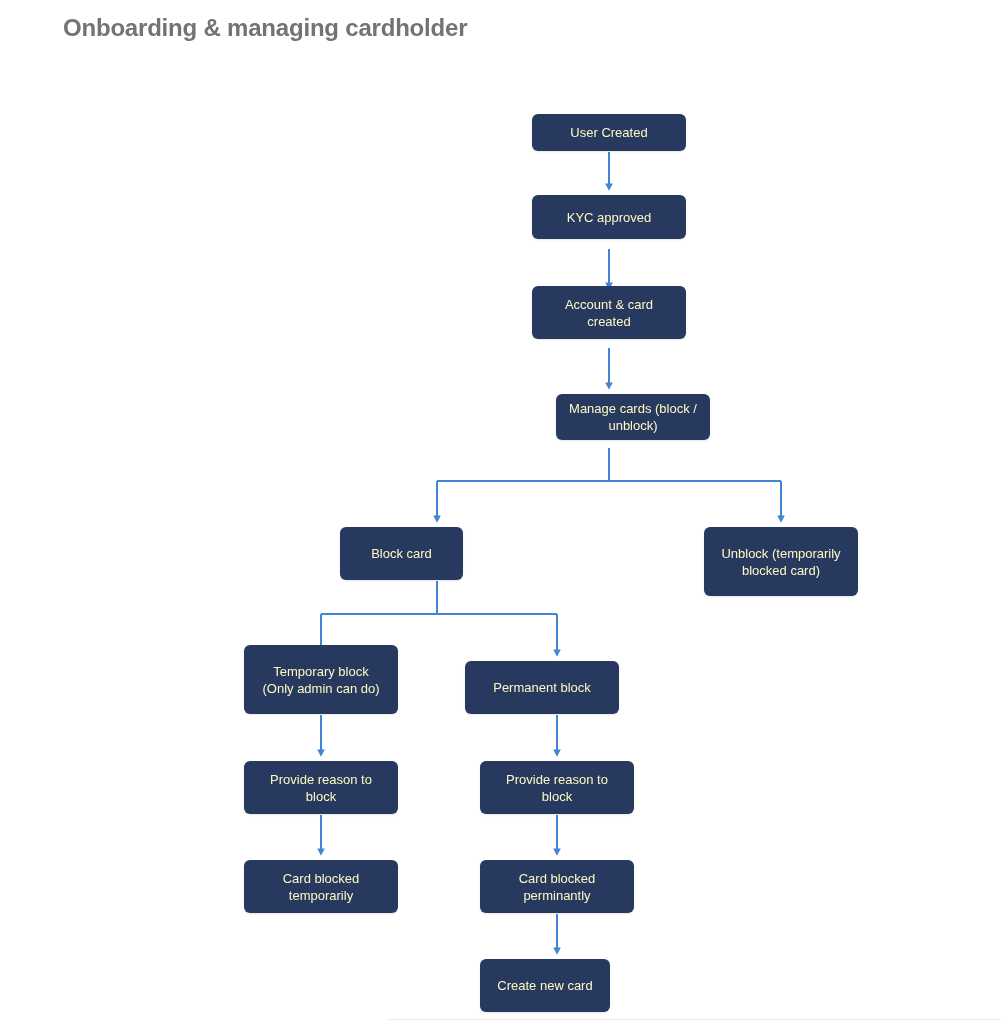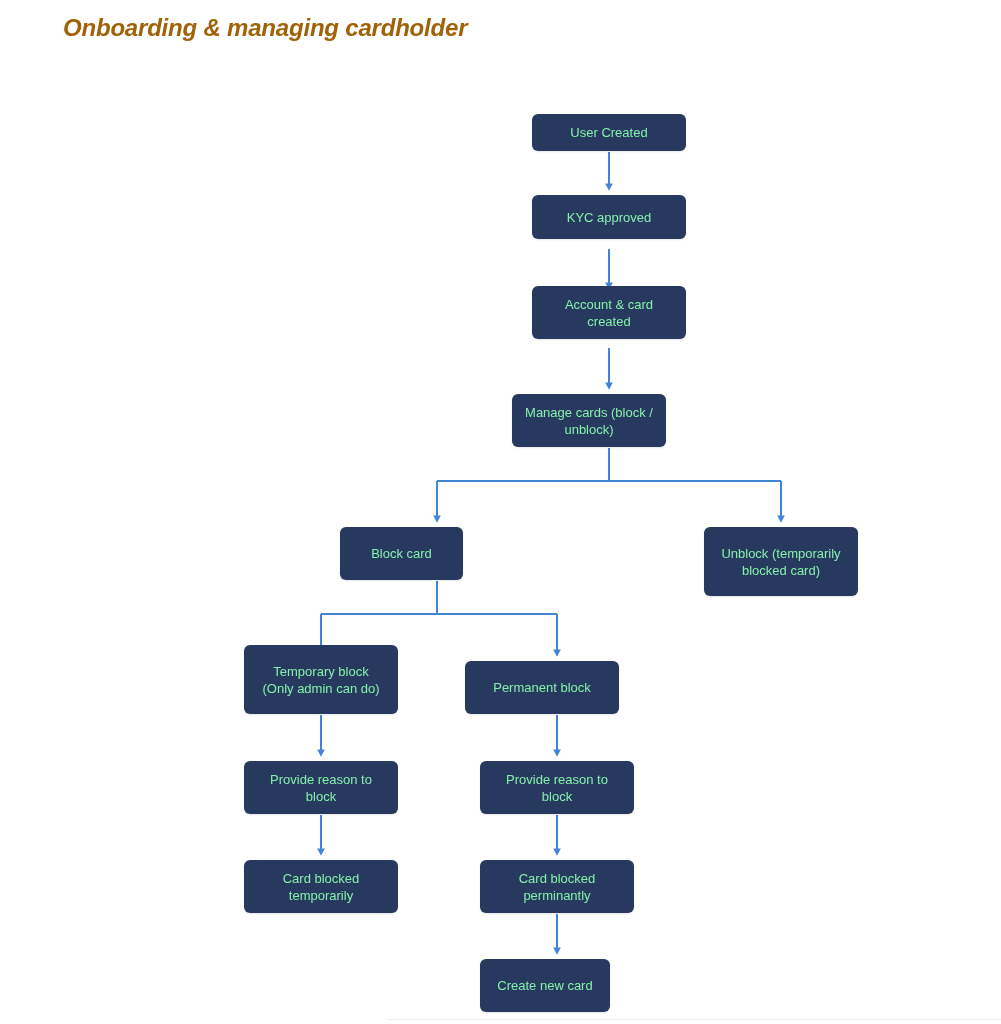--- a/index.html
+++ b/index.html
@@ -15,24 +15,23 @@
     font-family: "Liberation Sans", sans-serif;
     -webkit-font-smoothing: antialiased;
   }
 
   #page-title {
     position: absolute;
     left: 63px;
     top: 14px;
     font-size: 24px;
     font-weight: bold;
-    color: #a16207;
+    color: #737373;
     letter-spacing: -0.2px;
     white-space: nowrap;
-    font-style: italic;
   }
 
   #canvas {
     position: absolute;
     left: 0;
     top: 0;
     width: 1001px;
     height: 1024px;
   }
 
@@ -43,21 +42,21 @@
     width: 1001px;
     height: 1024px;
     pointer-events: none;
   }
 
   .node {
     position: absolute;
     box-sizing: border-box;
     background: #27395F;
     border-radius: 6px;
-    color: #86efac;
+    color: #fef9c3;
     font-size: 13px;
     line-height: 17px;
     display: flex;
     align-items: center;
     justify-content: center;
     text-align: center;
     padding: 4px 8px;
     white-space: pre-line;
     box-shadow: 0 1px 2px rgba(0,0,0,0.10);
   }
@@ -112,21 +111,21 @@
       <line x1="557" y1="815" x2="557" y2="852" marker-end="url(#arrowhead)"></line>
 
       <line x1="557" y1="914" x2="557" y2="951" marker-end="url(#arrowhead)"></line>
     </g>
   </svg>
 
   <div class="node" style="left:532px; top:114px; width:154px; height:37px;">User Created</div>
   <div class="node" style="left:532px; top:195px; width:154px; height:44px;">KYC approved</div>
   <div class="node" style="left:532px; top:286px; width:154px; height:53px;">Account &amp; card
 created</div>
-  <div class="node" style="left:512px; top:394px; width:154px; height:53px;">Manage cards (block /
+  <div class="node" style="left:556px; top:394px; width:154px; height:46px;">Manage cards (block /
 unblock)</div>
   <div class="node" style="left:340px; top:527px; width:123px; height:53px;">Block card</div>
   <div class="node" style="left:704px; top:527px; width:154px; height:69px;">Unblock (temporarily
 blocked card)</div>
   <div class="node" style="left:244px; top:645px; width:154px; height:69px;">Temporary block
 (Only admin can do)</div>
   <div class="node" style="left:465px; top:661px; width:154px; height:53px;">Permanent block</div>
   <div class="node" style="left:244px; top:761px; width:154px; height:53px;">Provide reason to
 block</div>
   <div class="node" style="left:480px; top:761px; width:154px; height:53px;">Provide reason to

